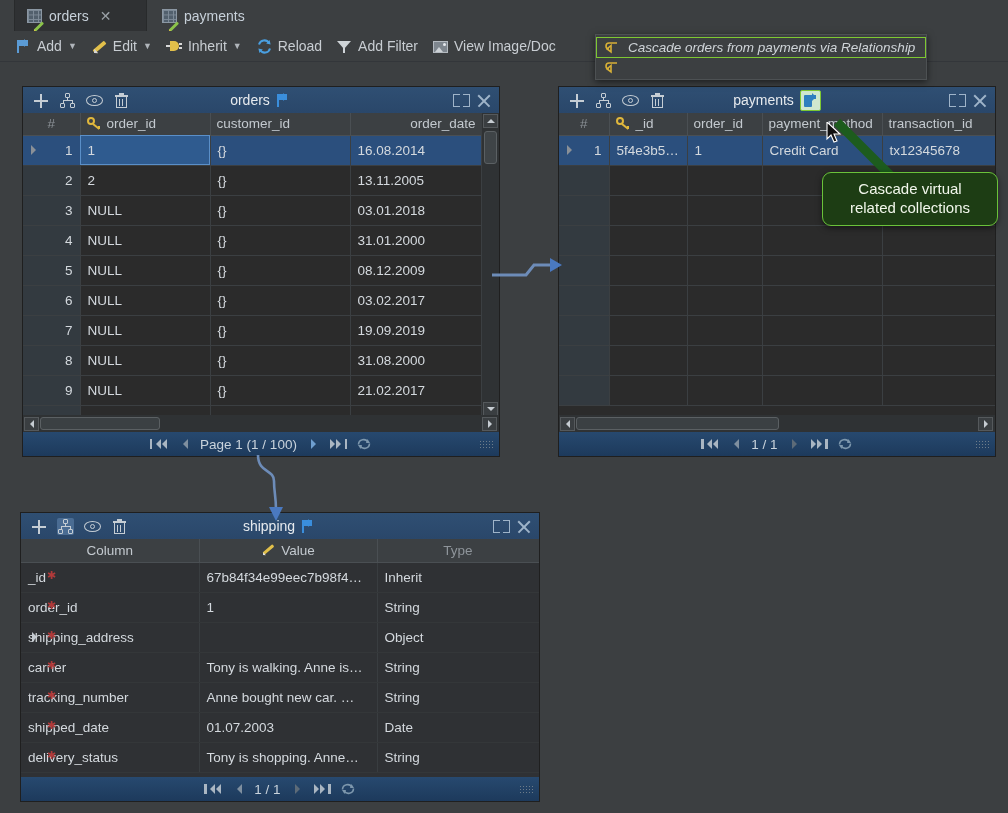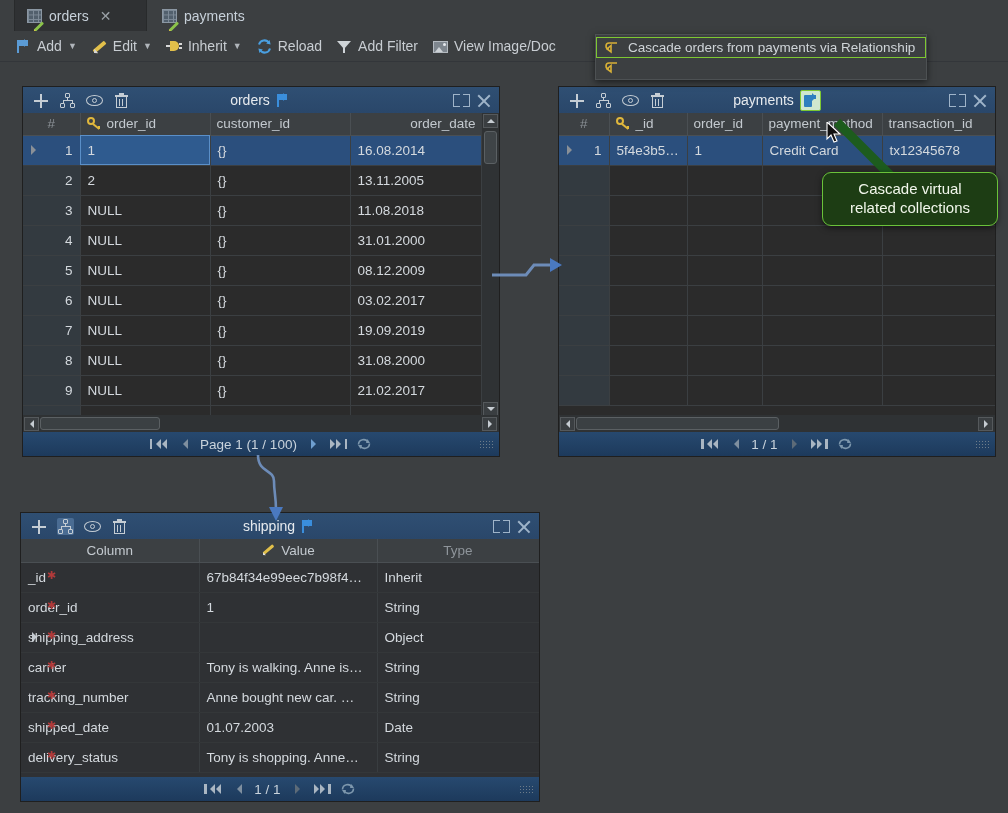--- a/index.html
+++ b/index.html
@@ -136,20 +136,21 @@
   .icn-image .sun {position:absolute;left:11px;top:5px;width:3px;height:3px;border-radius:50%;background:#e6eaee;}
 
   
   .popup {
     position: absolute;
     background: #3c3f41;
     border: 1px solid #4d5153;
     box-shadow: 0 2px 7px rgba(0,0,0,0.55);
     padding: 2px 0;
     z-index: 40;
+    font-style: italic;
   }
   .popup-item {
     display:flex; align-items:center; gap:9px;
     padding: 3px 12px 3px 8px;
     font-size: 13.5px;
     color: #cfd4d8;
     white-space: nowrap;
     box-sizing: border-box;
     cursor: default;
   }
@@ -556,21 +557,21 @@
           <tr>
             <td class="rownum">2</td>
             <td>2</td>
             <td>{}</td>
             <td>13.11.2005</td>
           </tr>
           <tr>
             <td class="rownum">3</td>
             <td class="null">NULL</td>
             <td>{}</td>
-            <td>11.08.2018</td>
+            <td>03.01.2018</td>
           </tr>
           <tr>
             <td class="rownum">4</td>
             <td class="null">NULL</td>
             <td>{}</td>
             <td>31.01.2000</td>
           </tr>
           <tr>
             <td class="rownum">5</td>
             <td class="null">NULL</td>

